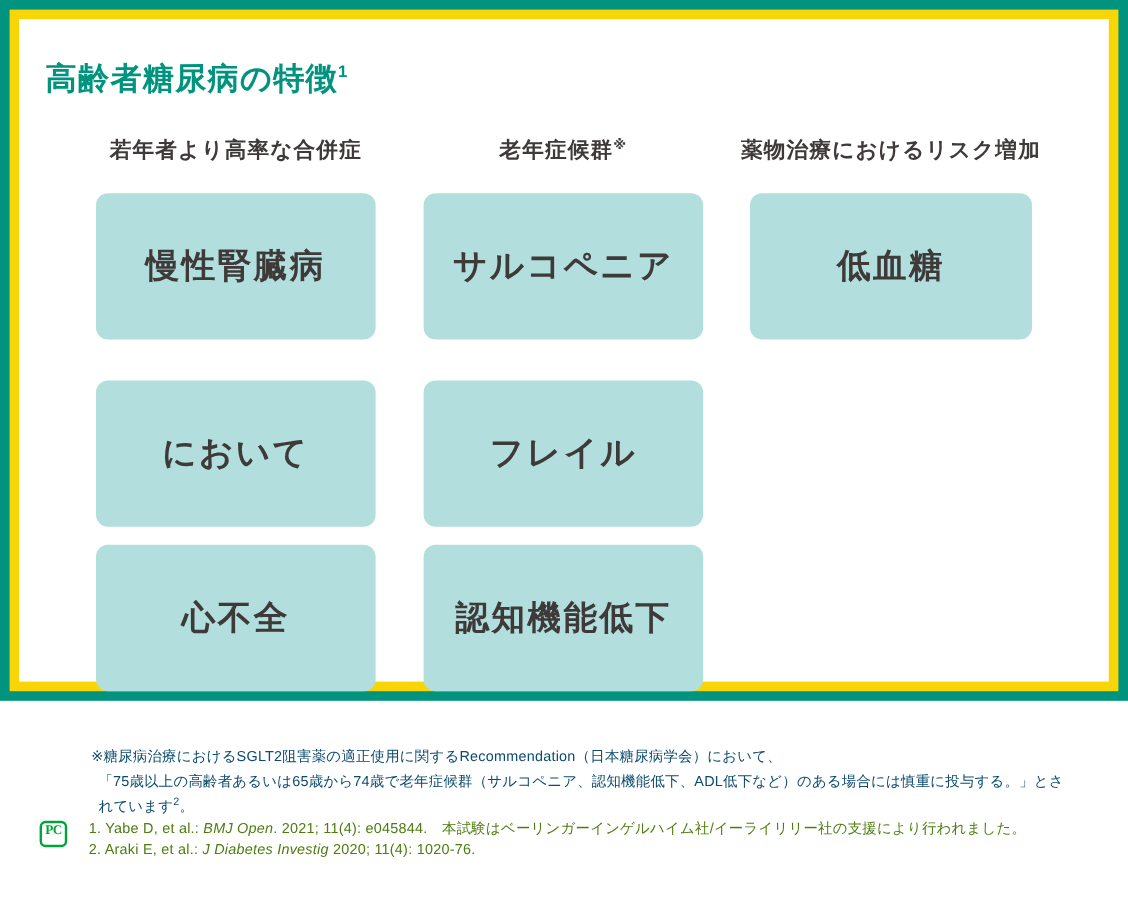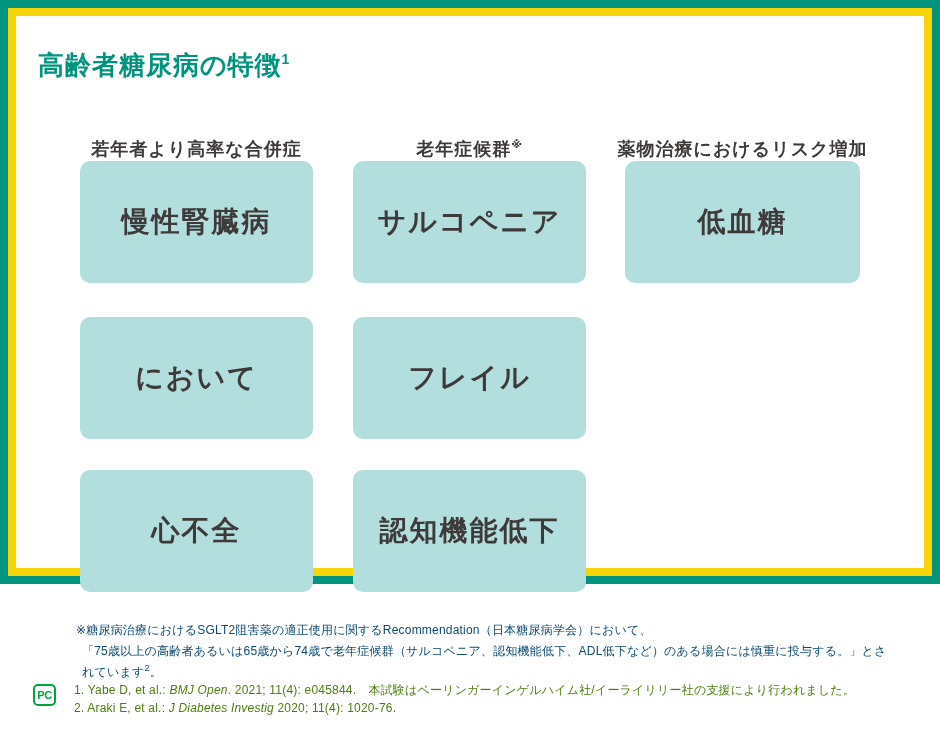--- a/index.html
+++ b/index.html
@@ -45,21 +45,20 @@
   }
   .col-header {
     position: absolute;
     top: 97px;
     font-size: 18px;
     font-weight: bold;
     color: #3e3a39;
     letter-spacing: 1px;
     text-align: center;
     white-space: nowrap;
-    margin-top: 24px;
   }
   .col-header sup {
     font-size: 11px;
     vertical-align: super;
     line-height: 0;
   }
   .hdr-1 { left: 34px;  width: 293px; }
   .hdr-2 { left: 307px; width: 293px; }
   .hdr-3 { left: 564px; width: 325px; }
   .box {
@@ -74,21 +73,21 @@
     font-weight: bold;
     color: #3e3a39;
     letter-spacing: 2px;
     white-space: nowrap;
   }
   .c1 { left: 64px;  width: 233px; }
   .c2 { left: 337px; width: 233px; }
   .c3 { left: 609px; width: 235px; }
   .r1 { top: 145px; }
   .r2 { top: 301px; }
-  .r3 { top: 454px; }
+  .r3 { top: 438px; }
   .footnote {
     position: absolute;
     left: 60px;
     top: 604px;
     width: 820px;
     font-size: 12px;
     line-height: 21px;
     color: #0c4a6e;
     letter-spacing: 0.2px;
   }
@@ -111,26 +110,26 @@
   .references .journal { font-style: italic; }
   .pc-logo {
     position: absolute;
     left: 17px;
     top: 668px;
     width: 23px;
     height: 22px;
     border: 2px solid #00a43b;
     border-radius: 5px;
     display: flex;
-    align-items: center;
     justify-content: center;
     color: #00a43b;
     font-weight: bold;
     font-size: 11px;
     letter-spacing: -0.5px;
+    font-family: Liberation Serif, serif;
   }
 </style>
 </head>
 <body>
 
 <div class="slide">
   <div class="frame-yellow">
     <div class="content">
 
       <h1 class="title"><span>高齢者糖尿病の特徴</span><sup>1</sup></h1>

